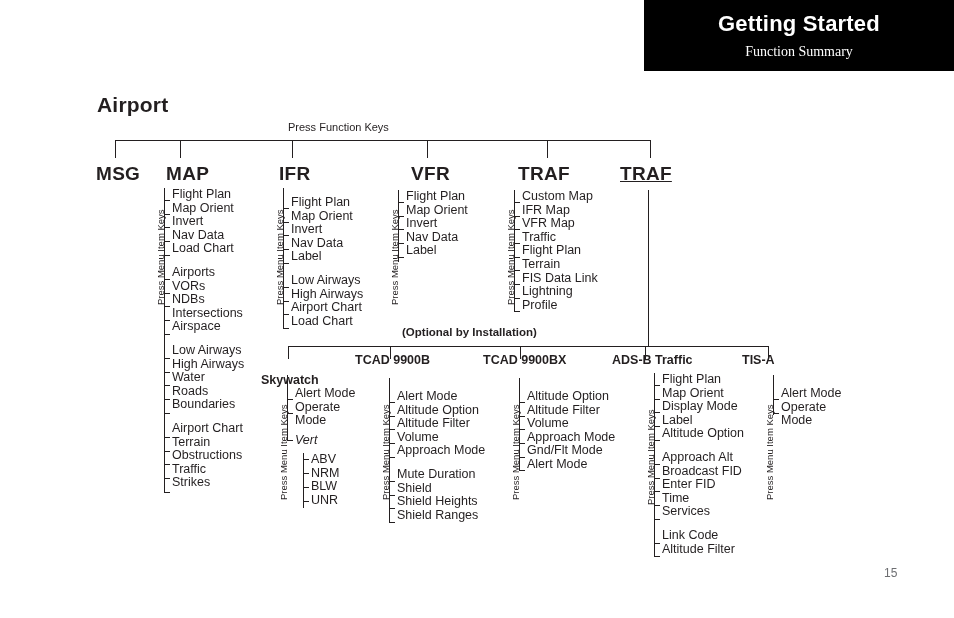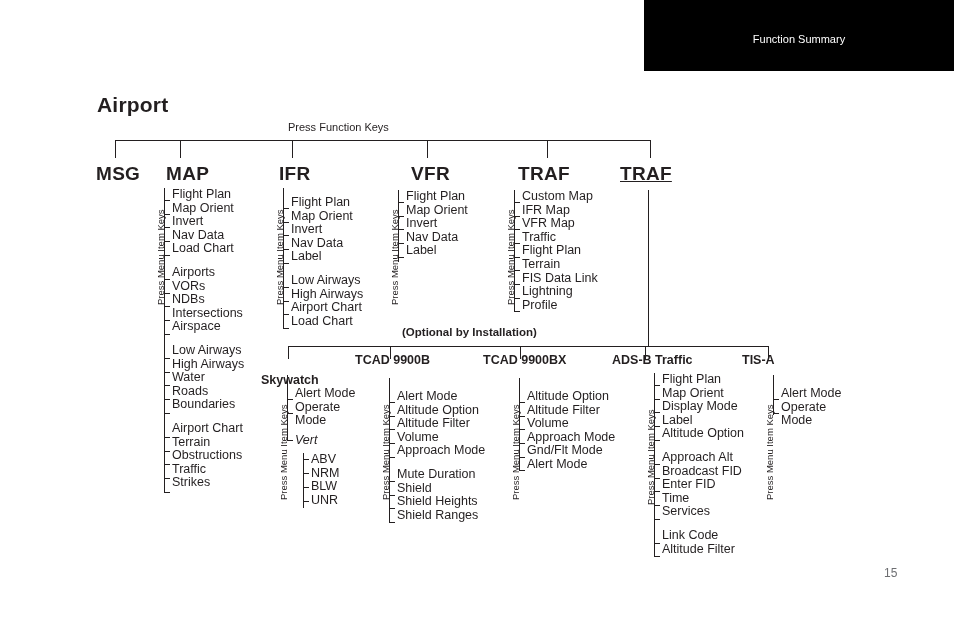--- a/index.html
+++ b/index.html
@@ -7,21 +7,21 @@
     width:954px;height:618px;background:#ffffff;position:relative;
     font-family:"Liberation Sans", sans-serif;color:#231f20;overflow:hidden;
   }
   
   .header-bar{
     position:absolute;left:644px;top:0;width:310px;height:71px;
     background:#000000;color:#ffffff;text-align:center;
     display:flex;flex-direction:column;justify-content:center;align-items:center;
   }
   .header-title{font-size:22px;font-weight:bold;letter-spacing:.2px;line-height:1.1;}
-  .header-sub{font-size:11px;font-weight:normal;margin-top:8px;line-height:1.1;}
+  .header-sub{font-size:14px;font-weight:normal;margin-top:8px;line-height:1.1;font-family:Liberation Serif, serif;}
 
   .page-title{
     position:absolute;left:97px;top:93px;font-size:21px;font-weight:bold;
     letter-spacing:.2px;
   }
   .page-number{
     position:absolute;left:884px;top:566px;font-size:12px;color:#6d6e71;
   }
 
   
@@ -59,20 +59,21 @@
   .menu-item{
     font-size:12.5px;line-height:13.6px;white-space:nowrap;color:#231f20;
   }
   .menu-gap{height:10px;}
   .menu-item.twoline{line-height:13.6px;}
 </style>
 </head>
 <body>
 
 <div class="header-bar">
+  <div class="header-title">Getting Started</div>
   <div class="header-sub">Function Summary</div>
 </div>
 
 <div class="page-title">Airport</div>
 <div class="page-number">15</div>
 
 <div class="diagram">
 
   <div class="caption" style="left:288px;top:121px;">Press Function Keys</div>
 

